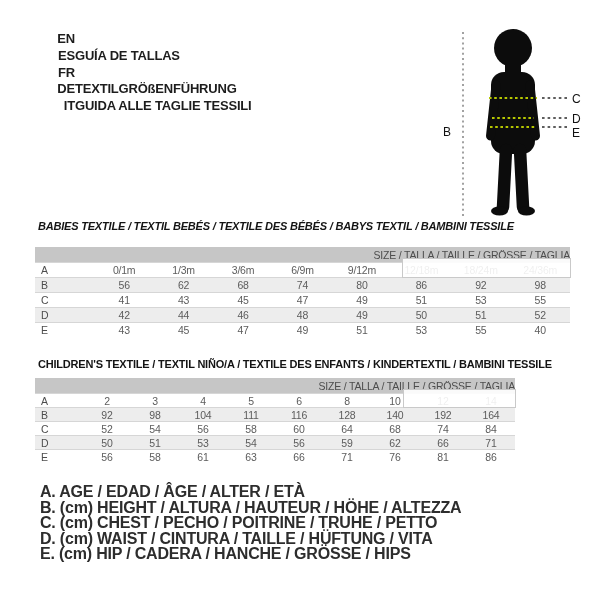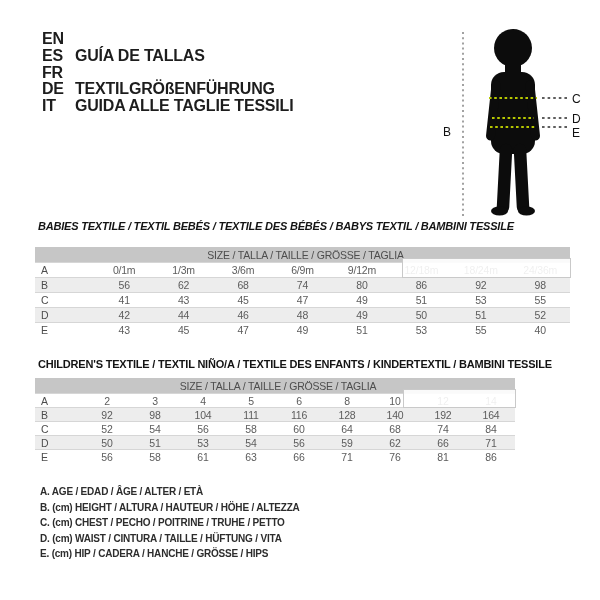--- a/index.html
+++ b/index.html
@@ -3,52 +3,52 @@
 <meta charset="utf-8">
 <style>
   html,body{margin:0;padding:0;}
   body{
     width:600px;height:600px;position:relative;background:#ffffff;
     font-family:"Liberation Sans",sans-serif;overflow:hidden;
     -webkit-font-smoothing:antialiased;
   }
   
   .lang-list{position:absolute;left:42px;top:31px;}
-  .lang-row{display:flex;font-size:16px;font-weight:bold;color:#1d1d1d;
-    line-height:16.8px;letter-spacing:-0.2px;}
+  .lang-row{display:flex;font-size:13px;font-weight:bold;color:#1d1d1d;
+    line-height:16.8px;letter-spacing:-0.2px;text-align:right;}
   .lang-code{width:33px;flex:0 0 33px;}
   
   .figure-wrap{position:absolute;left:430px;top:10px;width:170px;height:220px;}
   .figure-wrap svg{display:block;width:100%;height:100%;}
   .figure-wrap text{font-family:"Liberation Sans",sans-serif;font-size:12px;fill:#111;}
   
   .section-title{position:absolute;left:38px;font-size:11px;font-weight:bold;
     color:#141414;letter-spacing:-0.2px;white-space:nowrap;}
   .title-babies{top:220px;font-style:italic;}
   .title-children{top:358px;}
   
   .size-table{position:absolute;border-collapse:collapse;table-layout:fixed;
     font-size:10.5px;color:#5c5c5c;letter-spacing:-0.2px;}
   .table-babies{left:35px;top:247px;width:535px;}
   .table-children{left:35px;top:378px;width:480px;}
   .size-table td{padding:0;height:14px;text-align:center;vertical-align:middle;}
   .table-children td{height:13px;}
-  .size-table tr.head td{background:#c6c6c6;color:#4d4d4d;text-align:center;
+  .size-table tr.head td{background:#c6c6c6;color:#4d4d4d;text-align:right;
     padding-left:6px;height:15px;font-weight:normal;}
   .size-table td.rowlabel{text-align:left;padding-left:6px;width:26px;color:#4d4d4d;}
   .size-table tbody tr{border-top:1px solid #d6d6d6;}
   .size-table tbody tr.stripe{background:#ededed;}
   
   .hl-box{position:absolute;border:1px solid #c9c9c9;background:rgba(255,255,255,0.9);
     pointer-events:none;}
   .hl-babies{left:402px;top:258px;width:167px;height:18px;}
   .hl-children{left:403px;top:389px;width:111px;height:17px;}
   
   .legend{position:absolute;left:40px;top:484px;}
-  .legend-line{font-size:10px;font-weight:bold;color:#2d2d2d;line-height:15.6px;
+  .legend-line{font-size:16px;font-weight:bold;color:#2d2d2d;line-height:15.6px;
     letter-spacing:-0.2px;white-space:nowrap;}
 </style>
 </head>
 <body>
 
 <div class="lang-list">
     <div class="lang-row">
       <span class="lang-code">EN</span>
     </div>
     <div class="lang-row">

